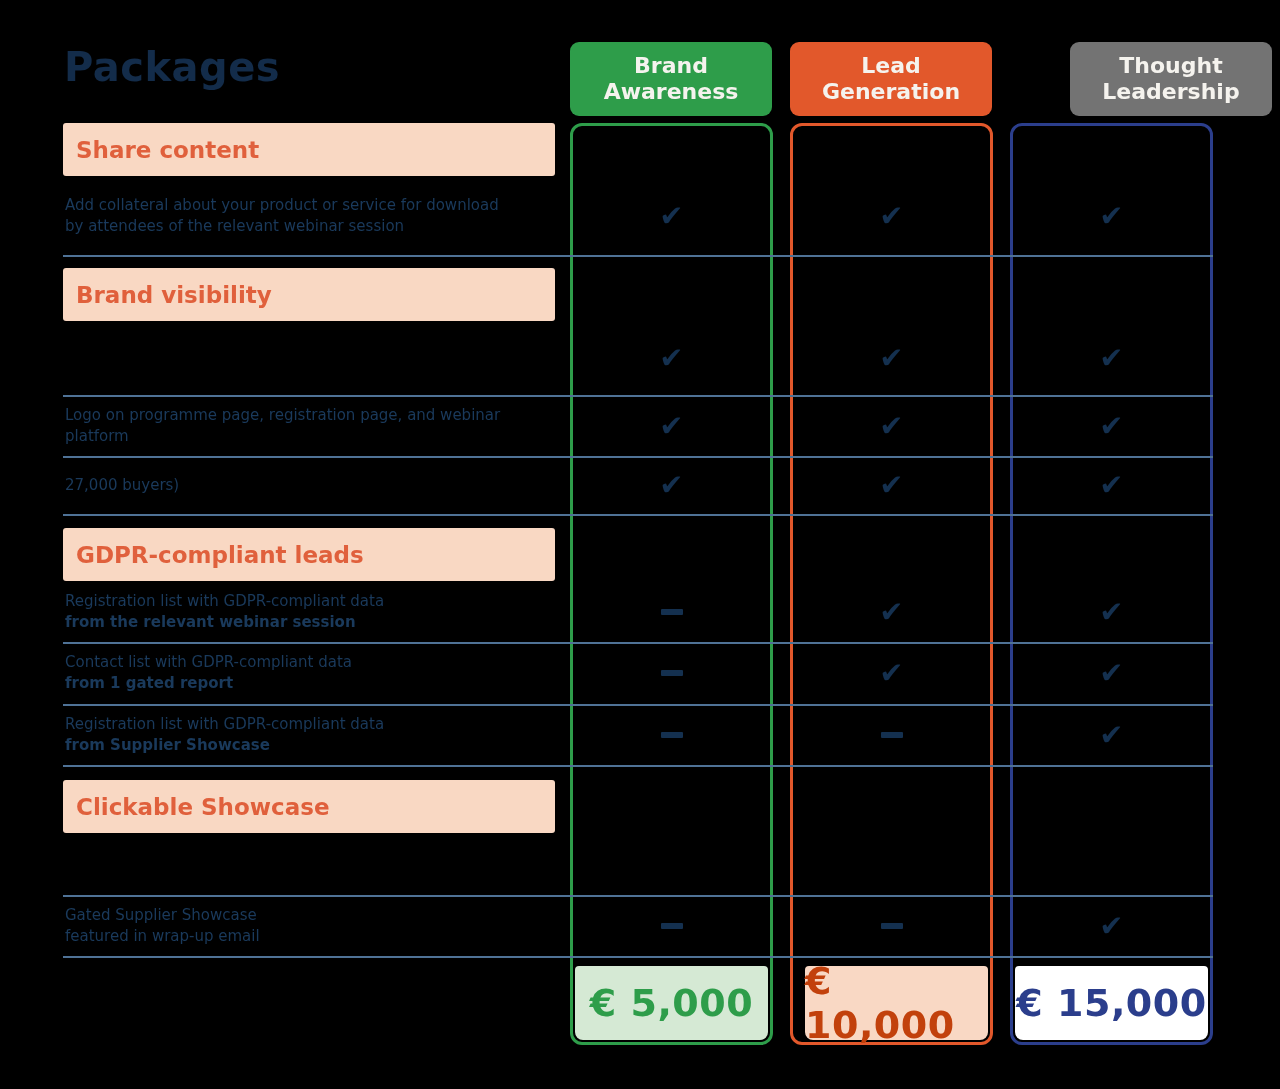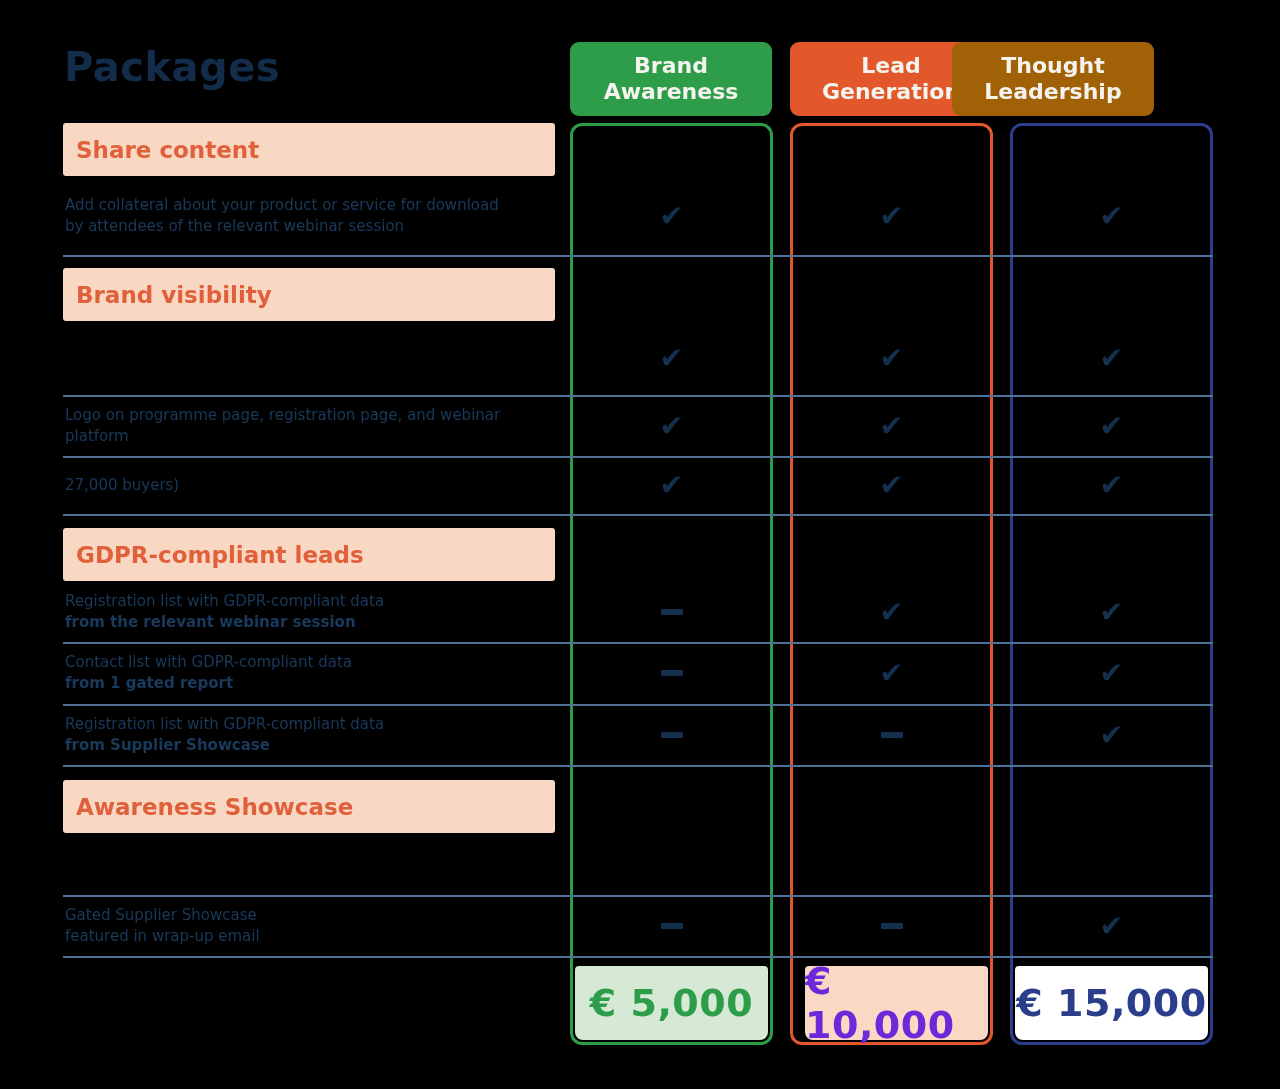--- a/index.html
+++ b/index.html
@@ -9,34 +9,34 @@
   .page-title{position:absolute;left:64px;top:44px;font-size:40px;font-weight:bold;
               color:#132c4a;letter-spacing:0.5px;}
 
   
   .colhead{position:absolute;top:42px;height:74px;width:202px;border-radius:9px;
            display:flex;align-items:center;justify-content:center;text-align:center;
            color:#f5f3ee;font-size:22px;font-weight:bold;line-height:1.18;padding:0 14px;
            box-sizing:border-box;}
   .colhead.c0{left:570px;background:#2e9d4a;}
   .colhead.c1{left:790px;background:#e2582b;}
-  .colhead.c2{left:952px;background:#a16207;}
+  .colhead.c2{left:1070px;background:#737373;}
 
   
   .colbox{position:absolute;top:123px;height:922px;width:203px;border-radius:12px;
           border:3px solid;box-sizing:border-box;}
   .colbox.c0{left:570px;border-color:#2e9d4a;}
   .colbox.c1{left:790px;border-color:#e2582b;}
   .colbox.c2{left:1010px;border-color:#2b3e8c;}
 
   .price{position:absolute;left:2px;right:2px;bottom:2px;height:74px;
          border-radius:4px 4px 8px 8px;display:flex;align-items:center;justify-content:center;
          font-size:38px;font-weight:bold;letter-spacing:0.5px;}
   .colbox.c0 .price{background:#d5e9d4;color:#2e9d4a;}
-  .colbox.c1 .price{background:#f9d8c4;color:#6d28d9;margin-left:10px;}
+  .colbox.c1 .price{background:#f9d8c4;color:#c2410c;margin-left:10px;}
   .colbox.c2 .price{background:#ffffff;color:#2b3e8c;}
 
   
   .band{position:absolute;left:63px;width:492px;height:53px;background:#f9d8c3;
         border-radius:3px;display:flex;align-items:center;
         color:#e0603c;font-size:23px;font-weight:bold;padding-left:13px;box-sizing:border-box;}
 
   
   .sep{position:absolute;left:63px;width:1150px;height:2px;background:#4f7296;}
 
@@ -71,21 +71,21 @@
   <div class="colbox c1">
     <div class="price">€ 10,000</div>
   </div>
   <div class="colbox c2">
     <div class="price">€ 15,000</div>
   </div>
 
   <div class="band" style="top:123px">Share content</div>
   <div class="band" style="top:268px">Brand visibility</div>
   <div class="band" style="top:528px">GDPR-compliant leads</div>
-  <div class="band" style="top:780px">Awareness Showcase</div>
+  <div class="band" style="top:780px">Clickable Showcase</div>
 
   <div class="sep" style="top:255px"></div>
   <div class="sep" style="top:395px"></div>
   <div class="sep" style="top:456px"></div>
   <div class="sep" style="top:514px"></div>
   <div class="sep" style="top:642px"></div>
   <div class="sep" style="top:704px"></div>
   <div class="sep" style="top:765px"></div>
   <div class="sep" style="top:895px"></div>
   <div class="sep" style="top:956px"></div>

